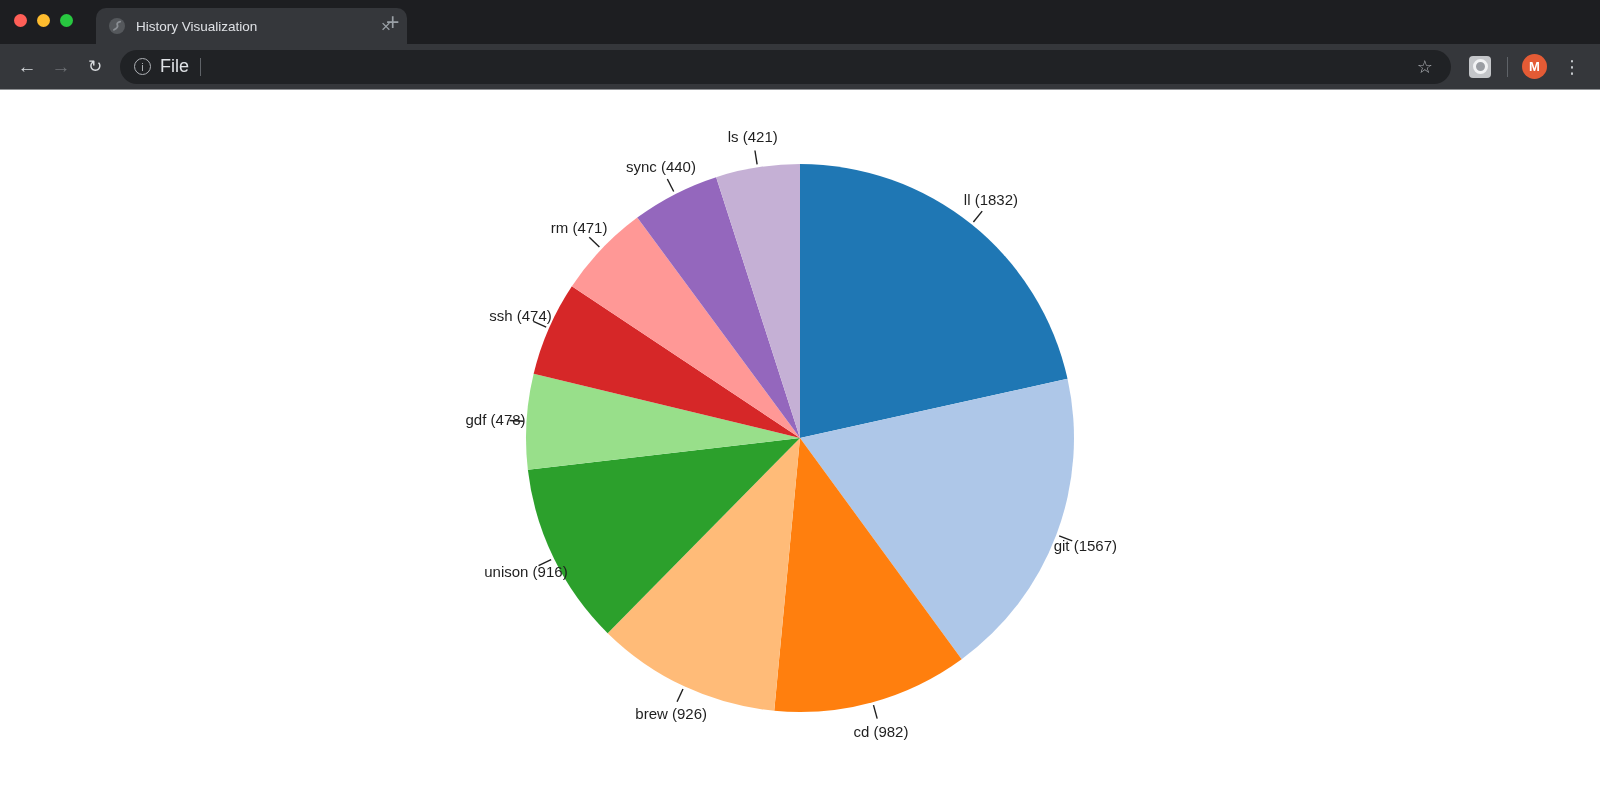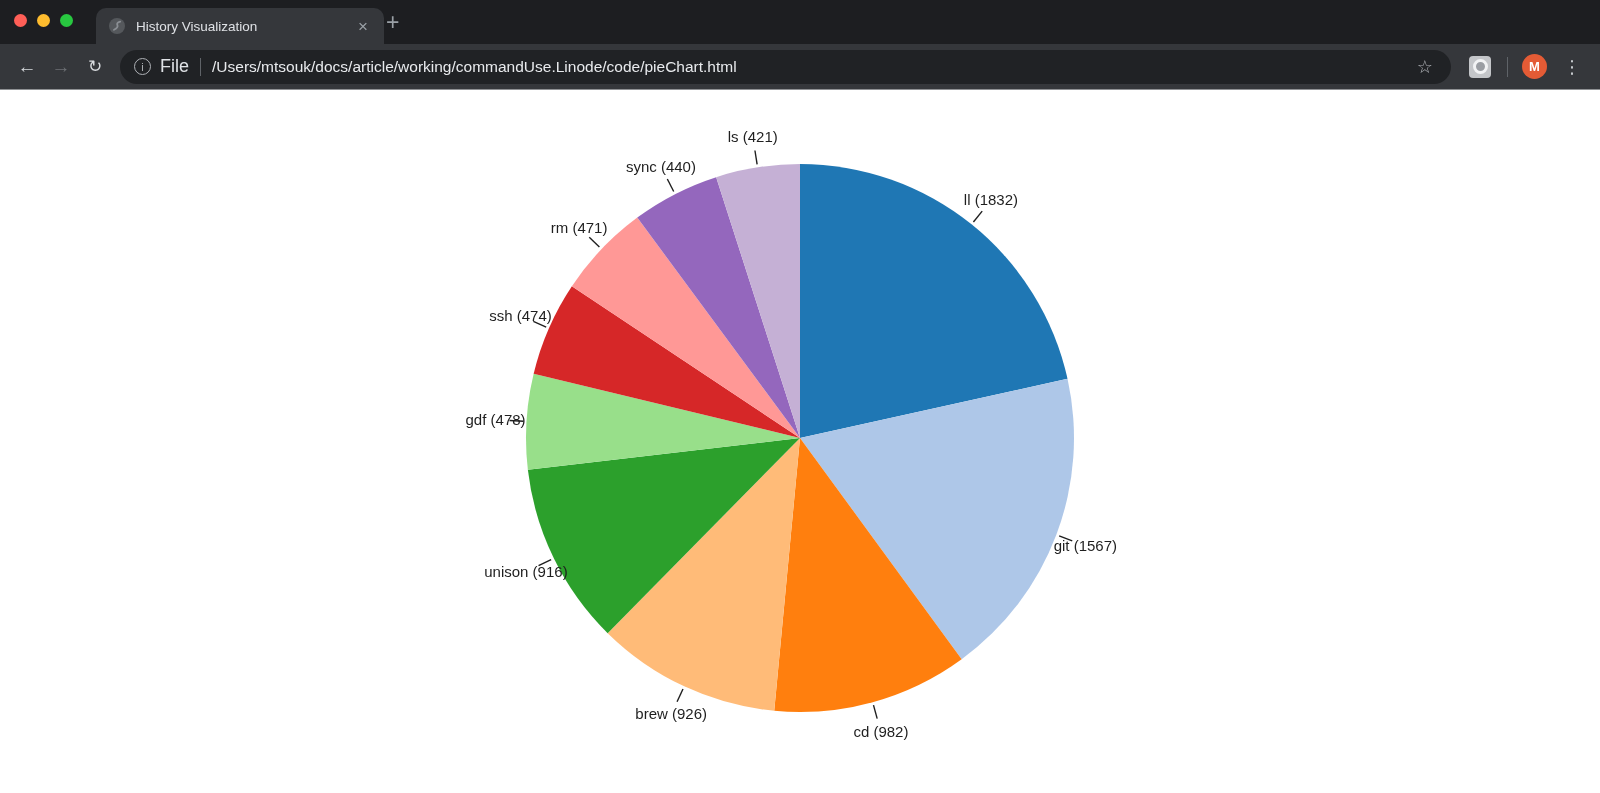--- a/index.html
+++ b/index.html
@@ -4,21 +4,21 @@
 <style>
   * { margin:0; padding:0; box-sizing:border-box; }
   html,body { width:1600px; height:793px; overflow:hidden; background:#fff;
               font-family:"Liberation Sans", sans-serif; }
   .window { width:1600px; height:793px; display:flex; flex-direction:column; }
 
   
   .tabstrip { height:44px; background:#1d1e21; position:relative; flex:none; }
   .traffic { position:absolute; top:14px; left:14px; display:flex; gap:10px; }
   .traffic span { width:13px; height:13px; border-radius:50%; display:block; }
-  .tab { position:absolute; left:96px; top:8px; width:288px; height:36px;
+  .tab { position:absolute; left:96px; top:8px; width:311px; height:36px;
          background:#35373b; border-radius:10px 10px 0 0; display:flex;
          align-items:center; padding:0 12px; }
   .favicon { width:18px; height:18px; flex:none; margin-right:10px; }
   .tab-title { color:#dfe1e5; font-size:13.5px; flex:1; white-space:nowrap;
                overflow:hidden; }
   .tab-close { color:#9aa0a6; font-size:17px; line-height:1; padding:2px 4px;
                cursor:default; }
   .newtab { position:absolute; left:380px; top:7px; color:#9aa0a6;
             font-size:23px; font-weight:300; padding:2px 6px; }
 
@@ -81,21 +81,20 @@
 
   <div class="toolbar">
     <span class="navbtn back">←</span>
     <span class="navbtn forward">→</span>
     <span class="navbtn reload">↻</span>
 
     <div class="omnibox">
       <span class="info-circle">i</span>
       <span class="scheme">File</span>
       <span class="omni-divider"></span>
-      <span class="url">/Users/mtsouk/docs/article/working/commandUse.Linode/code/pieChart.html</span>
       <span class="star">☆</span>
     </div>
 
     <span class="ext-icon">
       <span class="ext-ring"></span>
     </span>
     <span class="profile-sep"></span>
     <span class="avatar" style="background: rgb(228, 91, 53);">M</span>
     <span class="menu">⋮</span>
   </div>

